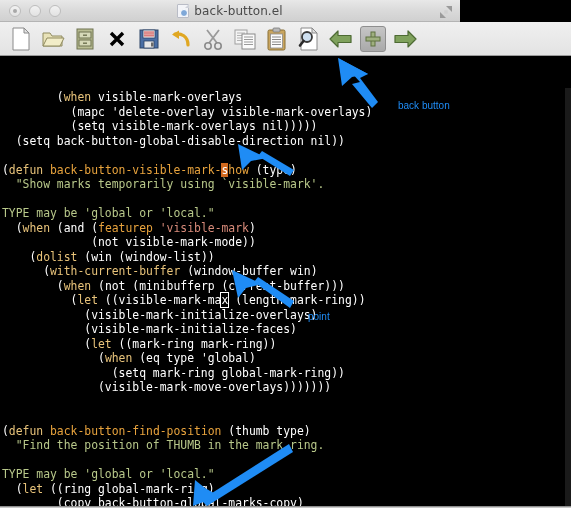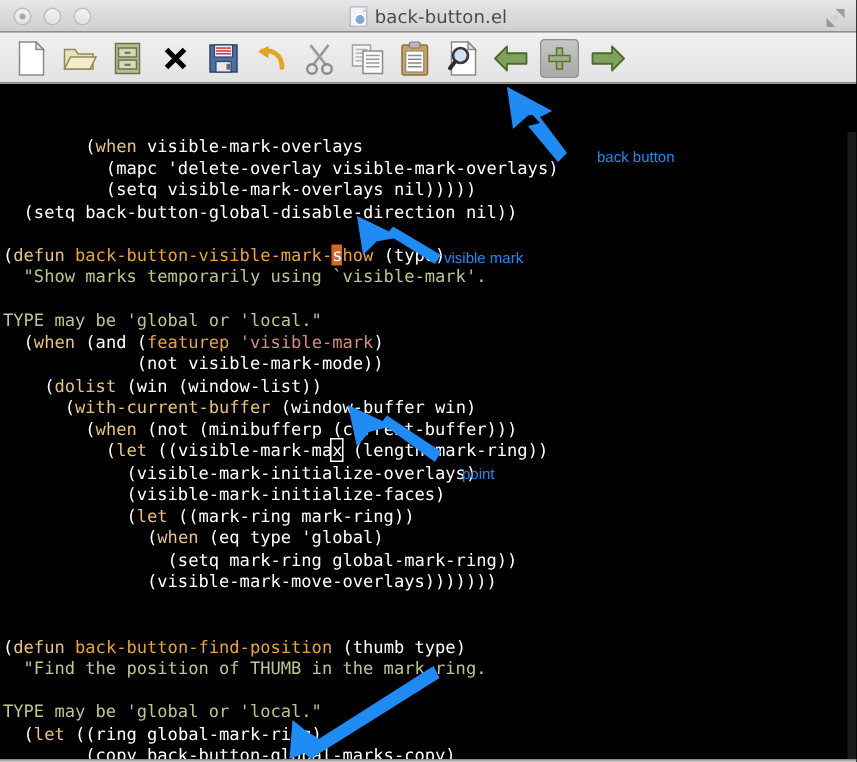--- a/index.html
+++ b/index.html
@@ -12,21 +12,21 @@
   }
   #app {
     position: relative;
     width: 571px; height: 508px;
     overflow: hidden;
   }
 
   
   .titlebar {
     position: absolute; left: 0; top: 0;
-    width: 571px; height: 22px;
+    width: 460px; height: 22px;
     background: linear-gradient(to bottom, #e8e8e8 0%, #dadada 50%, #d0d0d0 100%);
     border-bottom: 1px solid #b4b4b4;
     display: flex; align-items: center;
   }
   .traffic {
     display: flex; align-items: center; gap: 8px;
     margin-left: 9px;
   }
   .light {
     width: 12px; height: 12px; border-radius: 50%;
@@ -340,16 +340,15 @@
     <path d="M4 4 L10 32 L18 22 L34 18 Z" fill="#1f8cf5"></path>
     <path d="M26 16 L62 42 L66 35 L30 11 Z" fill="#1f8cf5"></path>
   </svg>
 
   <svg class="arrow" style="left:185px; top:440px;" width="110" height="68" viewBox="0 0 110 68">
     <path d="M104 4 L16 60 L22 66 L108 12 Z" fill="#1f8cf5"></path>
     <path d="M8 66 L10 40 L20 48 L34 56 Z" fill="#1f8cf5"></path>
   </svg>
 
   <div class="anno" style="left:398px; top:100px;">back button</div>
-  <div class="anno" style="left:296px; top:167px;">visible mark</div>
   <div class="anno" style="left:308px; top:311px;">point</div>
 
 </div>
 
 </body></html>

